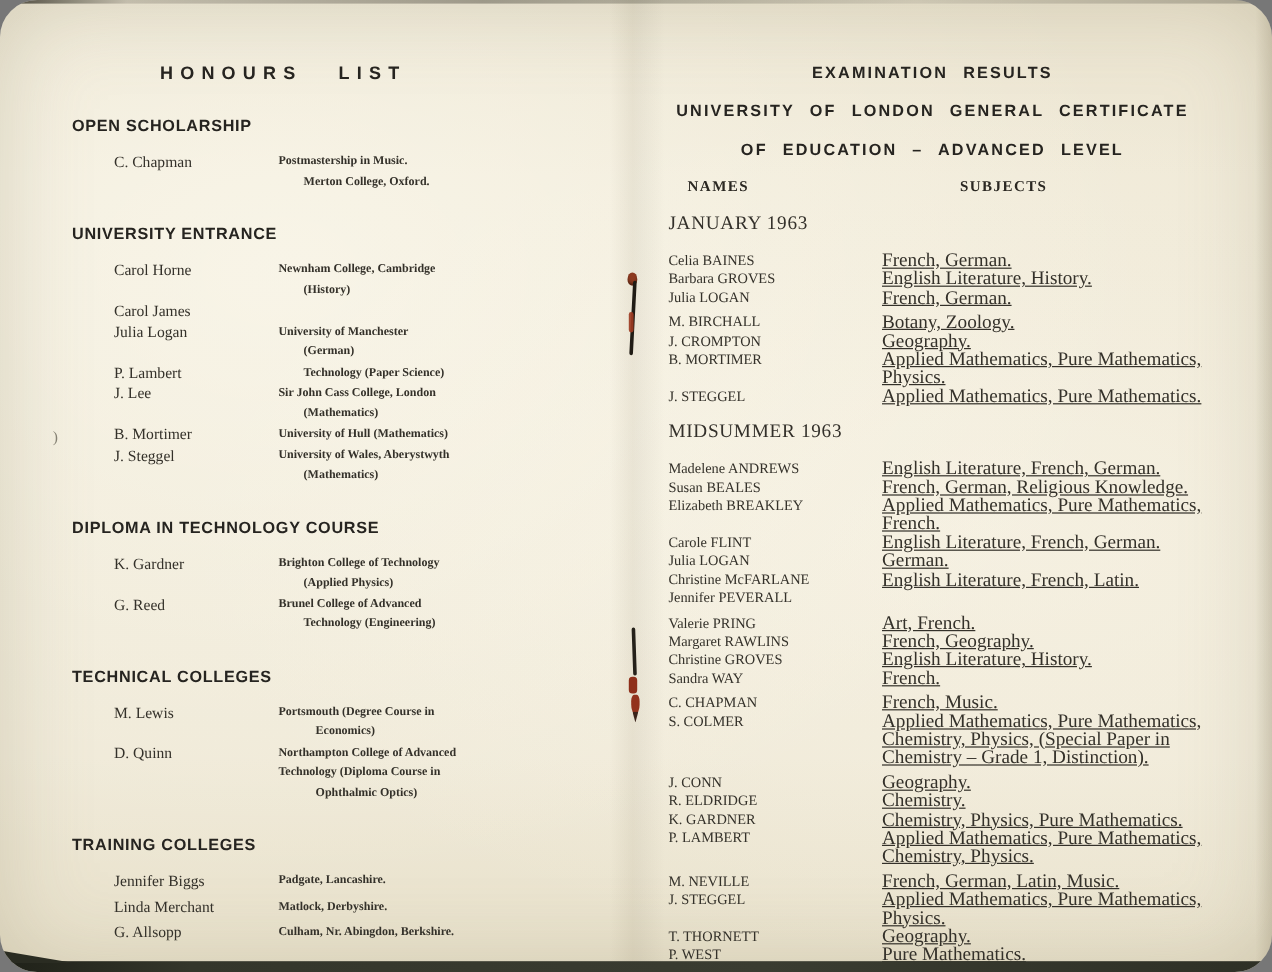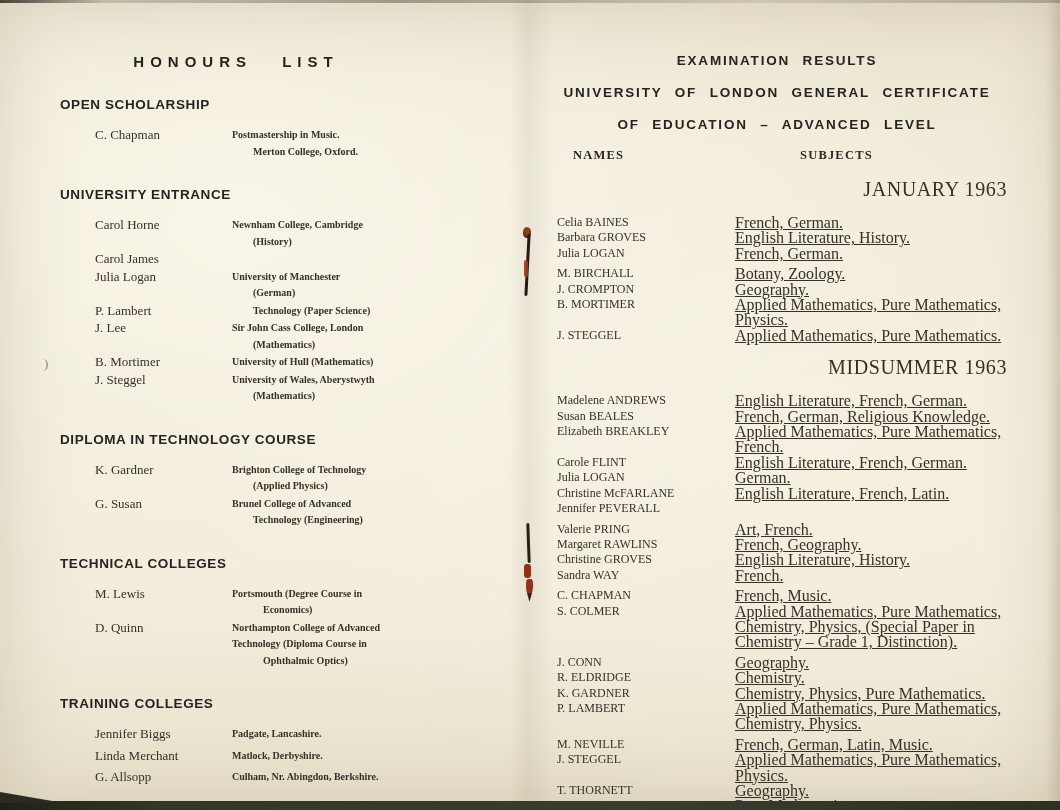--- a/index.html
+++ b/index.html
@@ -6,20 +6,21 @@
   #canvas{
     position:relative;width:1060px;height:810px;overflow:hidden;
     background-color:#eee8d6;
     background-image:
       radial-gradient(ellipse at 22% 28%, rgba(255,253,244,.55), transparent 62%),
       radial-gradient(ellipse at 78% 55%, rgba(252,248,236,.45), transparent 58%),
       linear-gradient(180deg,#ebe4d0 0%,#f0ead8 18%,#efe9d7 78%,#e8e1cb 100%);
     box-shadow:inset 0 0 75px rgba(150,138,105,.30);
     font-family:"Liberation Serif","DejaVu Serif",serif;
     color:#37342c;
+    border-radius:31px;
   }
   .page{position:absolute;z-index:2;}
   .page-left{left:60px;top:45px;width:412px;}
   .page-right{left:557px;top:52px;width:450px;}
 
   
   .ltitle{
     font-family:"Liberation Sans","DejaVu Sans",sans-serif;font-weight:bold;
     font-size:15px;letter-spacing:6px;word-spacing:20px;color:#262420;
     text-align:center;margin:8px 60px 0 0;
@@ -43,21 +44,21 @@
     font-size:13.5px;letter-spacing:1.8px;word-spacing:7px;color:#262420;
     text-align:center;margin:0 10px 14px 0;line-height:18px;
   }
   .cols{position:relative;height:17px;margin-top:8px;}
   .colhead{
     position:absolute;font-weight:bold;font-size:12.5px;letter-spacing:1.2px;color:#2b2822;
   }
   .col-names{left:16px;}
   .col-subjects{left:243px;}
   .session{margin-top:0;}
-  .sheading{font-size:20px;letter-spacing:.6px;color:#33302a;margin:13px 0 14px 0;font-weight:normal;text-align:right;}
+  .sheading{font-size:16px;letter-spacing:.6px;color:#33302a;margin:13px 0 14px 0;font-weight:normal;}
   .exam-group{margin-bottom:5px;}
   .row{display:flex;}
   .r-name{width:178px;flex:none;font-size:12px;line-height:15.4px;color:#34312a;}
   .r-subj{flex:1;font-size:16px;line-height:15.4px;color:#34312a;text-decoration:underline;}
   .s-ind{padding-left:7px;}
 
   
   .fold{
     position:absolute;left:508px;top:0;width:46px;height:810px;z-index:1;
     background:linear-gradient(90deg,transparent,rgba(125,113,85,.10) 42%,rgba(70,62,45,.06) 55%,transparent);
@@ -167,21 +168,21 @@
           <h2 class="lheading">DIPLOMA IN TECHNOLOGY COURSE</h2>
           <div class="entries">
             <div class="entry">
               <div class="e-name">K. Gardner</div>
               <div class="e-desc">
                 <div>Brighton College of Technology</div>
                 <div class="ind1">(Applied Physics)</div>
               </div>
             </div>
             <div class="entry">
-              <div class="e-name">G. Susan</div>
+              <div class="e-name">G. Reed</div>
               <div class="e-desc">
                 <div>Brunel College of Advanced</div>
                 <div class="ind1">Technology (Engineering)</div>
               </div>
             </div>
           </div>
         </section>
         <section class="lsection">
           <h2 class="lheading">TECHNICAL COLLEGES</h2>
           <div class="entries">

